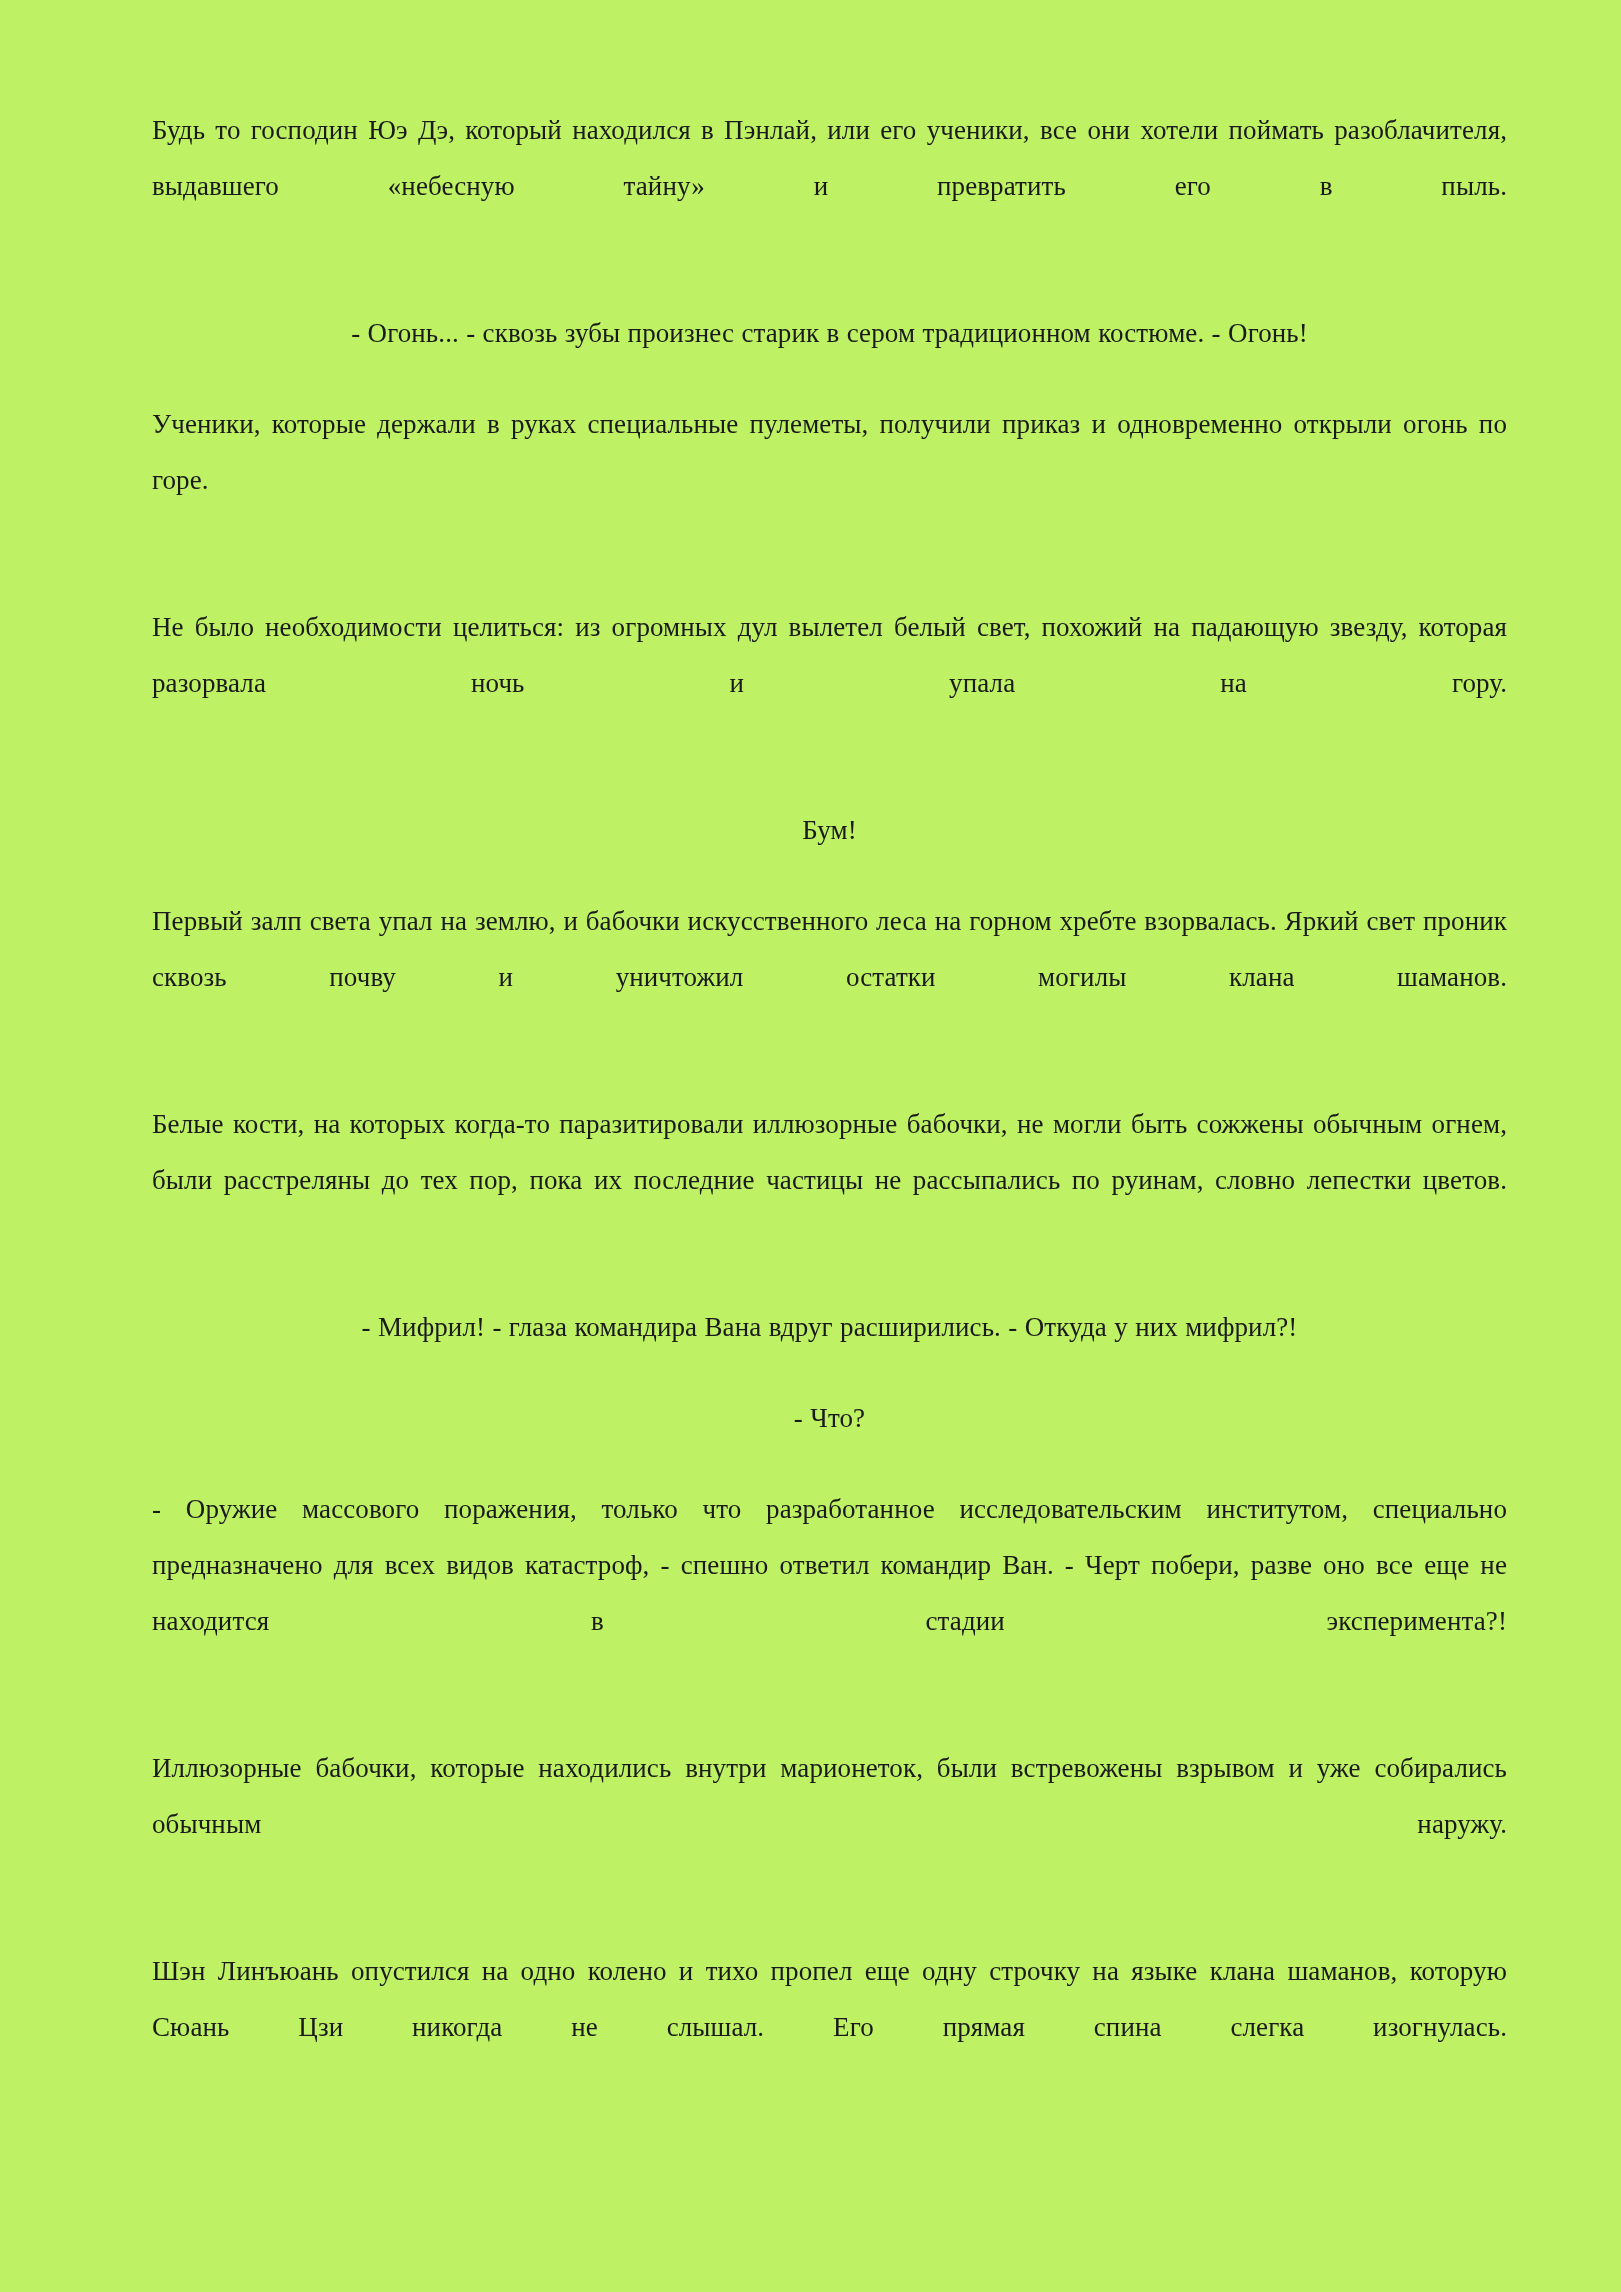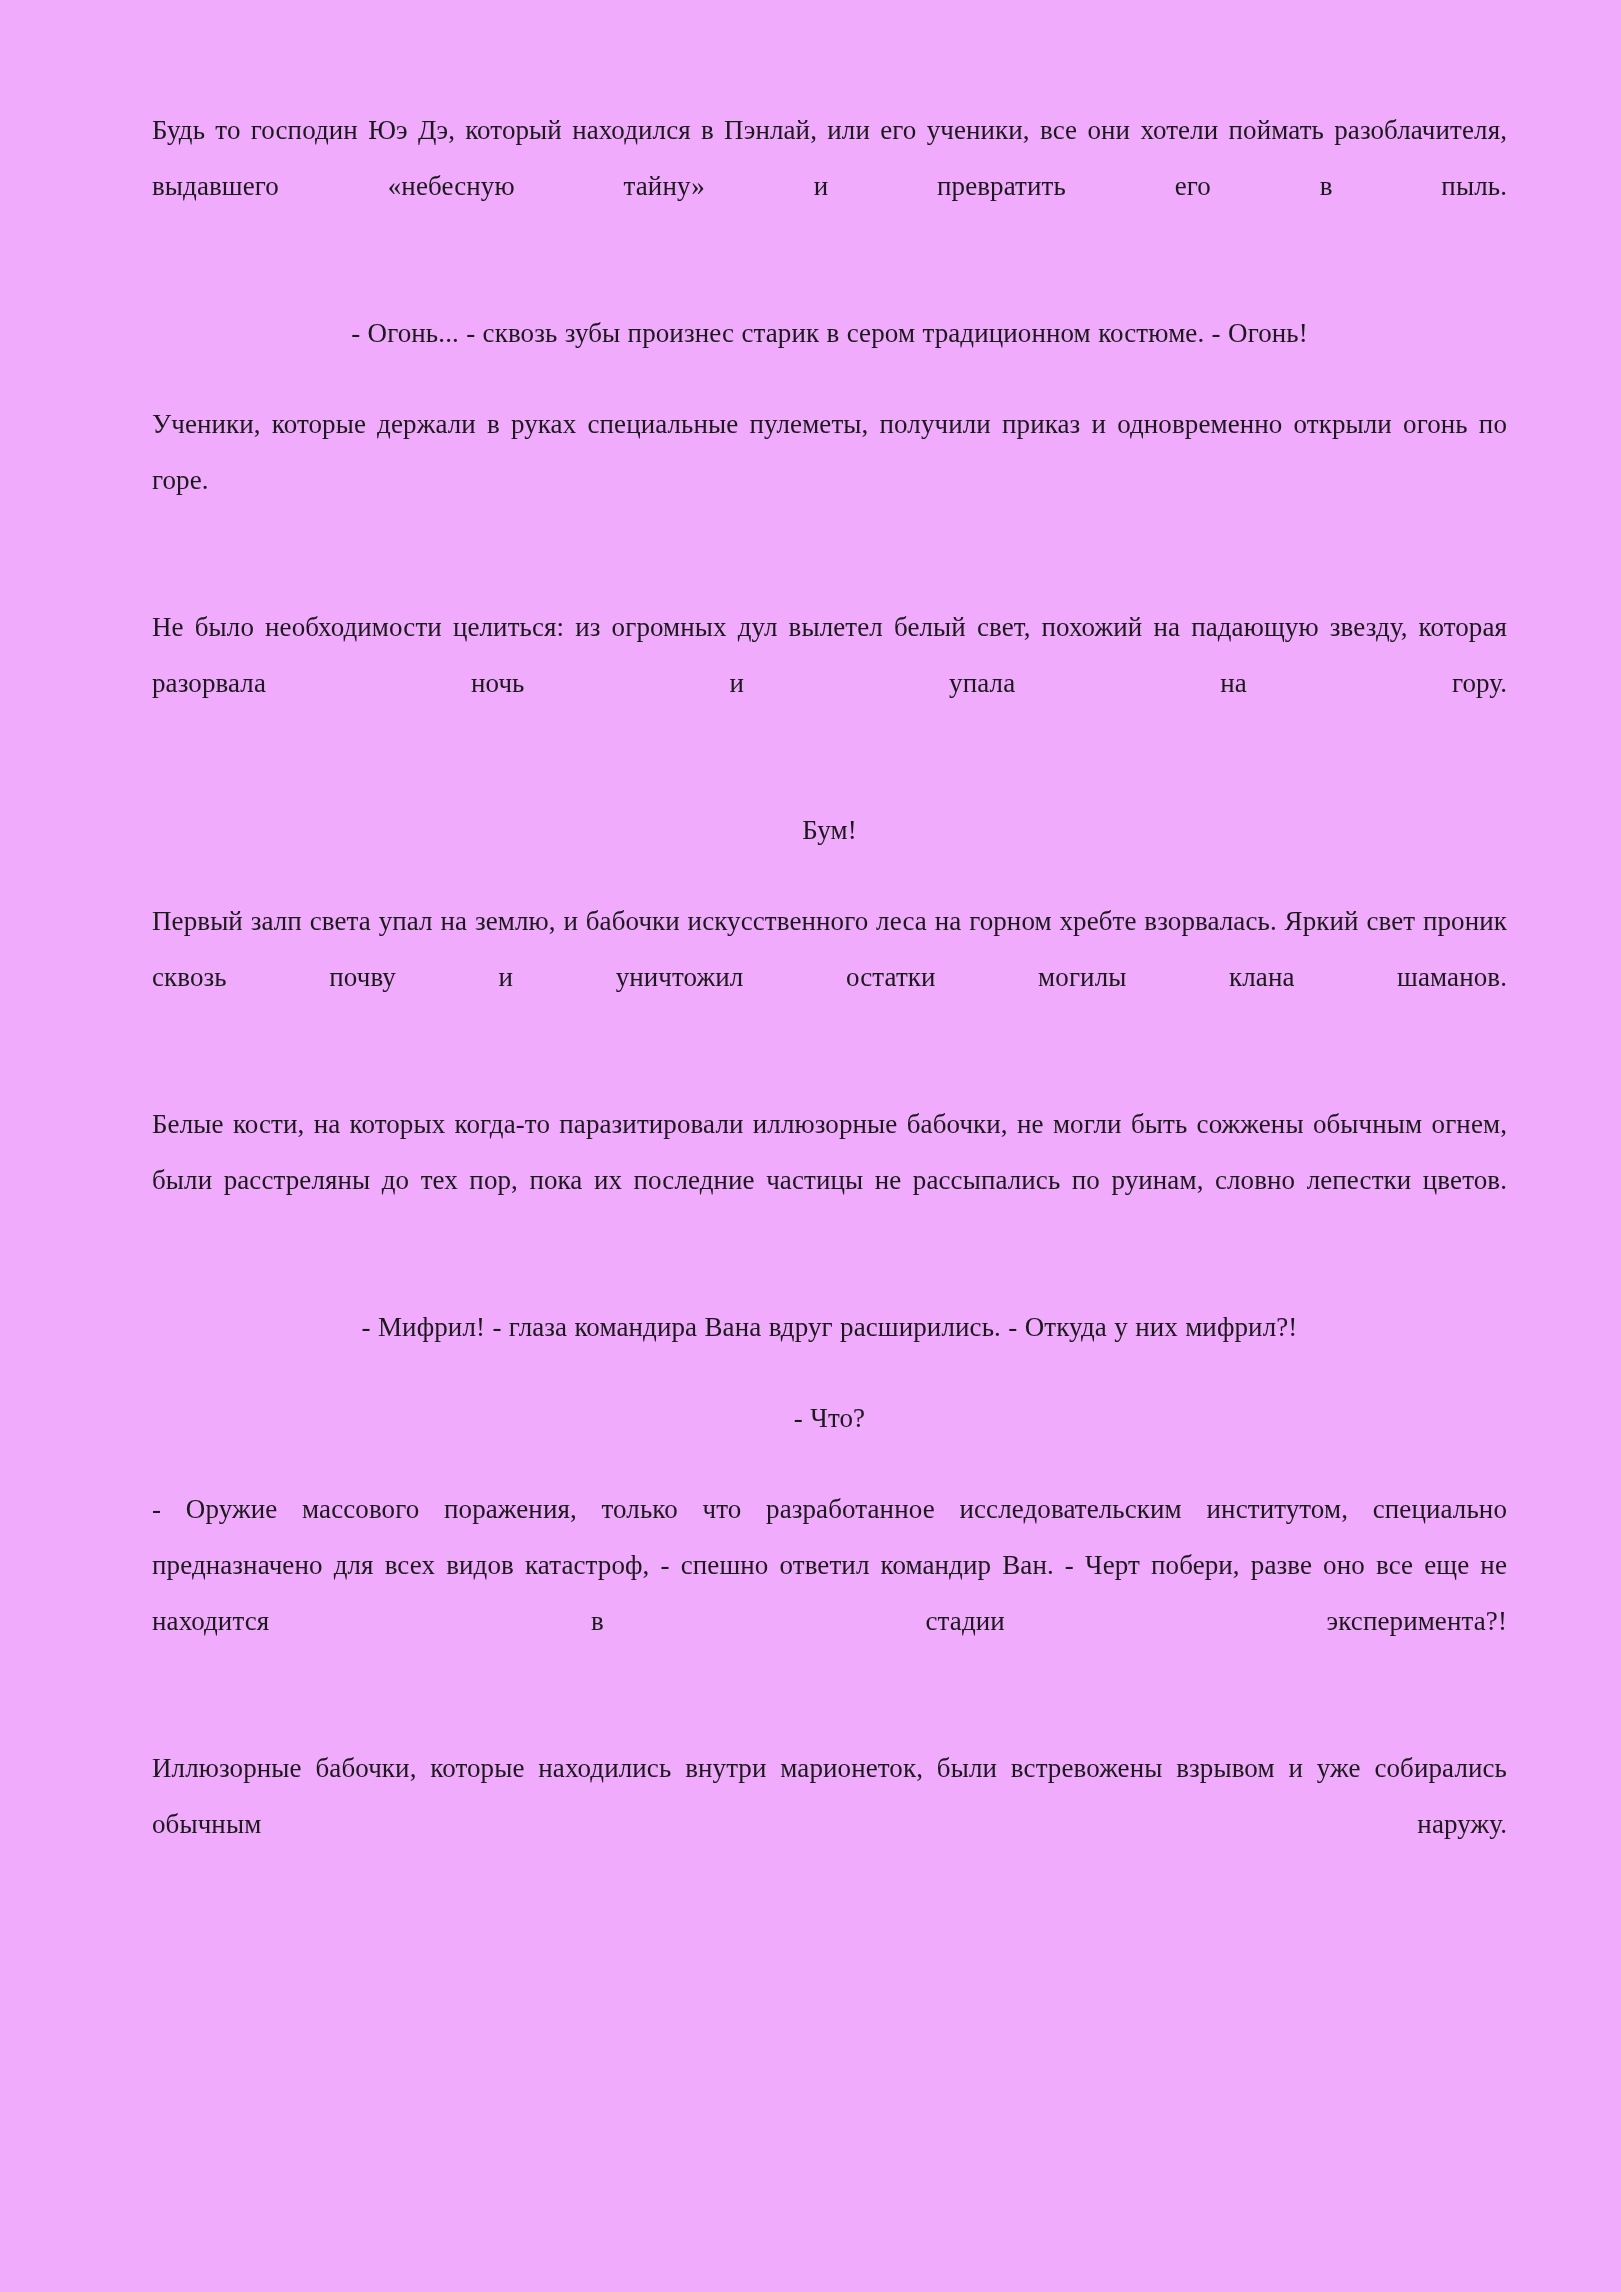--- a/index.html
+++ b/index.html
@@ -13,21 +13,21 @@
     background: #fae8da;
     font-family: "Liberation Serif", "DejaVu Serif", serif;
     color: #1a1a1a;
     overflow: hidden;
   }
 
   .page {
     box-sizing: border-box;
     width: 1621px;
     height: 2293px;
-    background: #f0abfc;
+    background: #bef264;
     padding: 15px;
     position: relative;
   }
 
   .text-column {
     position: absolute;
     left: 152px;
     top: 102px;
     width: 1355px;
   }
@@ -79,16 +79,17 @@
 
     <p class="para short">- Мифрил! - глаза командира Вана вдруг расширились. - Откуда у них мифрил?!</p>
 
 
     <p class="para short">- Что?</p>
 
     <p class="para">- Оружие массового поражения, только что разработанное исследовательским институтом, специально предназначено для всех видов катастроф, - спешно ответил командир Ван. - Черт побери, разве оно все еще не находится в стадии эксперимента?!</p>
 
     <p class="para">Иллюзорные бабочки, которые находились внутри марионеток, были встревожены взрывом и уже собирались обычным наружу.</p>
 
+    <p class="para">Шэн Линъюань опустился на одно колено и тихо пропел еще одну строчку на языке клана шаманов, которую Сюань Цзи никогда не слышал. Его прямая спина слегка изогнулась.</p>
 
   </div>
 </div>
 
 
 </body></html>

